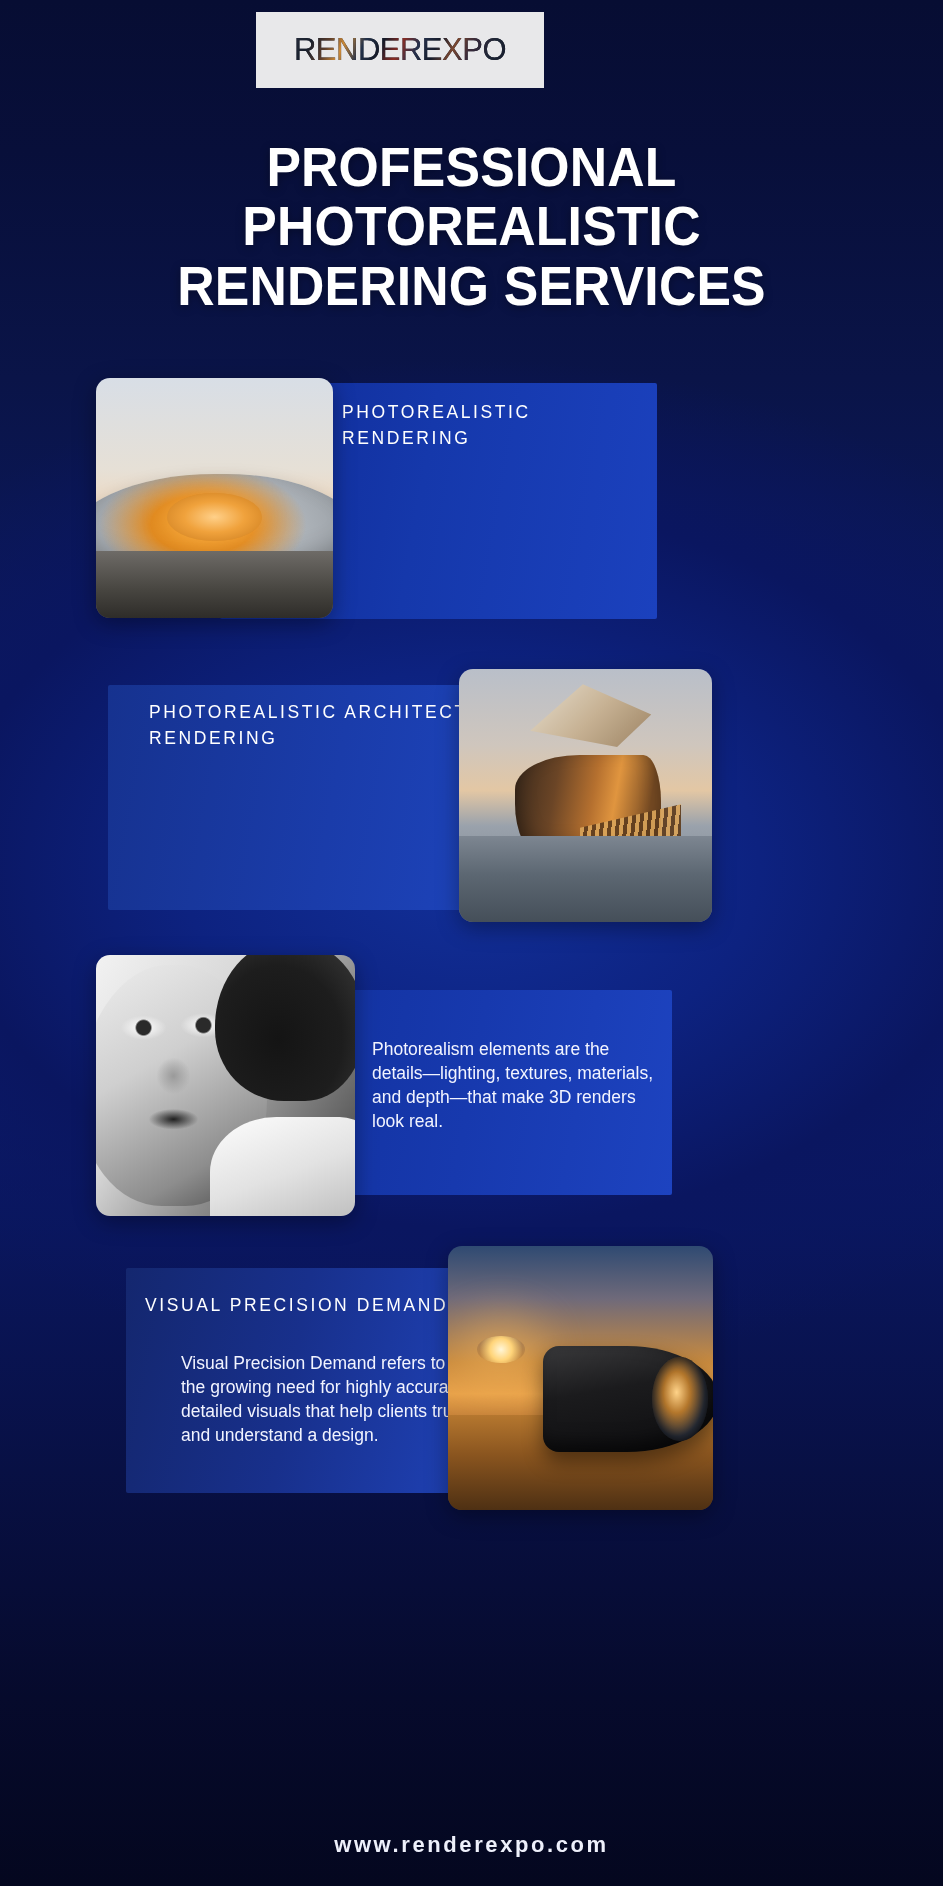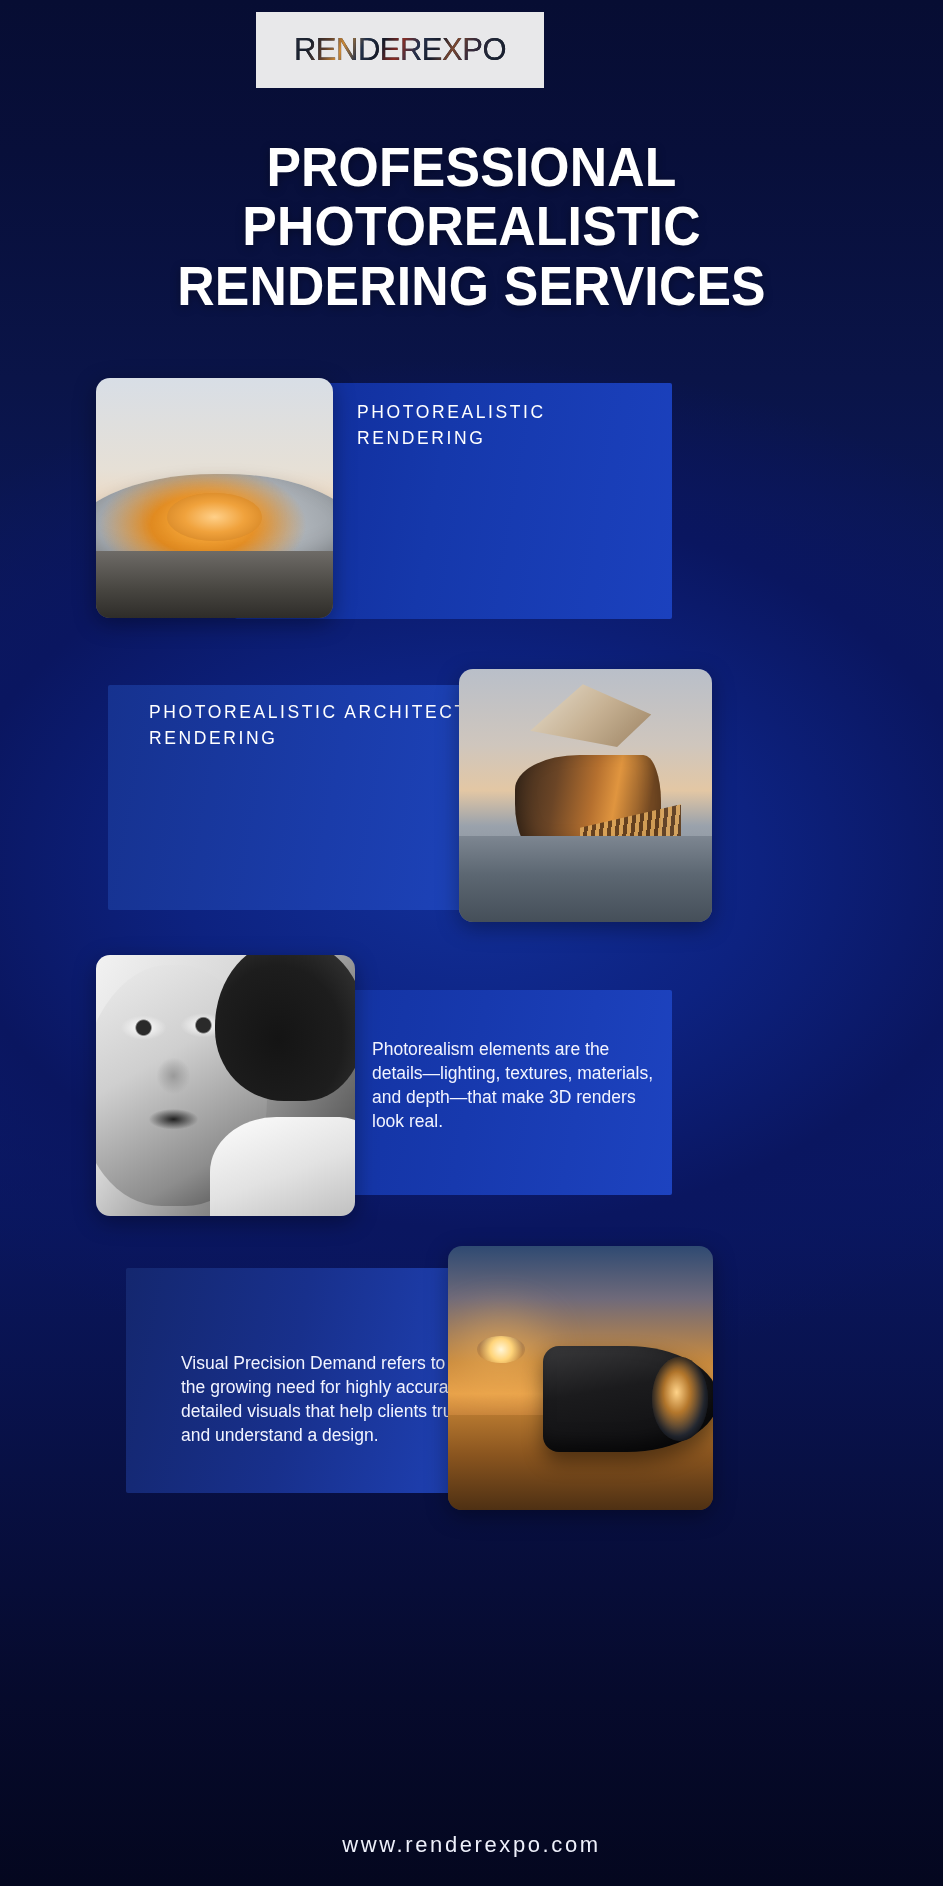--- a/index.html
+++ b/index.html
@@ -93,21 +93,21 @@
     line-height:1.37;
     color:#f2f4ff;
   }
 
   
   .footer {
     position:absolute; left:0; bottom:28px; width:943px;
     text-align:center;
     color:#eef0fb;
     font-size:22px;
-    font-weight:400;
+    font-weight:700;
     letter-spacing:2.6px;
     margin-top:6px;
   }
 
   
 
   
   .sc1 { background:linear-gradient(180deg,#d8dee6 0%,#e6e0d6 38%,#f0d9c0 56%,#c9b9ab 74%,#5d5a58 100%); }
   .sc1::before{
     content:""; position:absolute; left:-12%; top:40%; width:124%; height:46%;
@@ -210,21 +210,21 @@
   <div class="logo-text">RENDEREXPO</div>
 </div>
 
 <h1 class="title">
   <span>PROFESSIONAL</span>
   <span>PHOTOREALISTIC</span>
   <span>RENDERING SERVICES</span>
 </h1>
 
 <div class="card">
-  <div class="card-panel" style="left:235px; top:383px; width:437px; height:236px; background:linear-gradient(100deg,#0f2a96 0%,#1538ab 46%,#1b41be 100%);">
+  <div class="card-panel" style="left:220px; top:383px; width:437px; height:236px; background:linear-gradient(100deg,#0f2a96 0%,#1538ab 46%,#1b41be 100%);">
     <div class="c-head" style="position:absolute; left:122px; top:16px; width:300px;">PHOTOREALISTIC RENDERING</div>
   </div>
   <div class="card-photo" style="left:96px; top:378px; width:237px; height:240px;">
     <div class="scene sc1">
       <div class="lens-a"></div>
     </div>
   </div>
 </div>
 
 <div class="card">
@@ -247,20 +247,21 @@
     <div class="scene sc3">
       <div class="face"></div>
       <div class="hair"></div>
       <div class="shirt"></div>
     </div>
   </div>
 </div>
 
 <div class="card">
   <div class="card-panel" style="left:126px; top:1268px; width:424px; height:225px; background:linear-gradient(100deg,#14276f 0%,#18308c 40%,#1d3dab 72%,#2147bb 100%);">
+    <div class="c-head" style="position:absolute; left:19px; top:24px; width:340px;">VISUAL PRECISION DEMAND</div>
     <div class="c-body" style="position:absolute; left:19px; top:84px; width:290px;margin-left:36px;">Visual Precision Demand refers to the growing need for highly accurate, detailed visuals that help clients trust and understand a design.</div>
   </div>
   <div class="card-photo" style="left:448px; top:1246px; width:265px; height:264px;">
     <div class="scene sc4">
       <div class="sun"></div>
       <div class="ground"></div>
       <div class="lens"></div>
       <div class="glass"></div>
     </div>
   </div>

